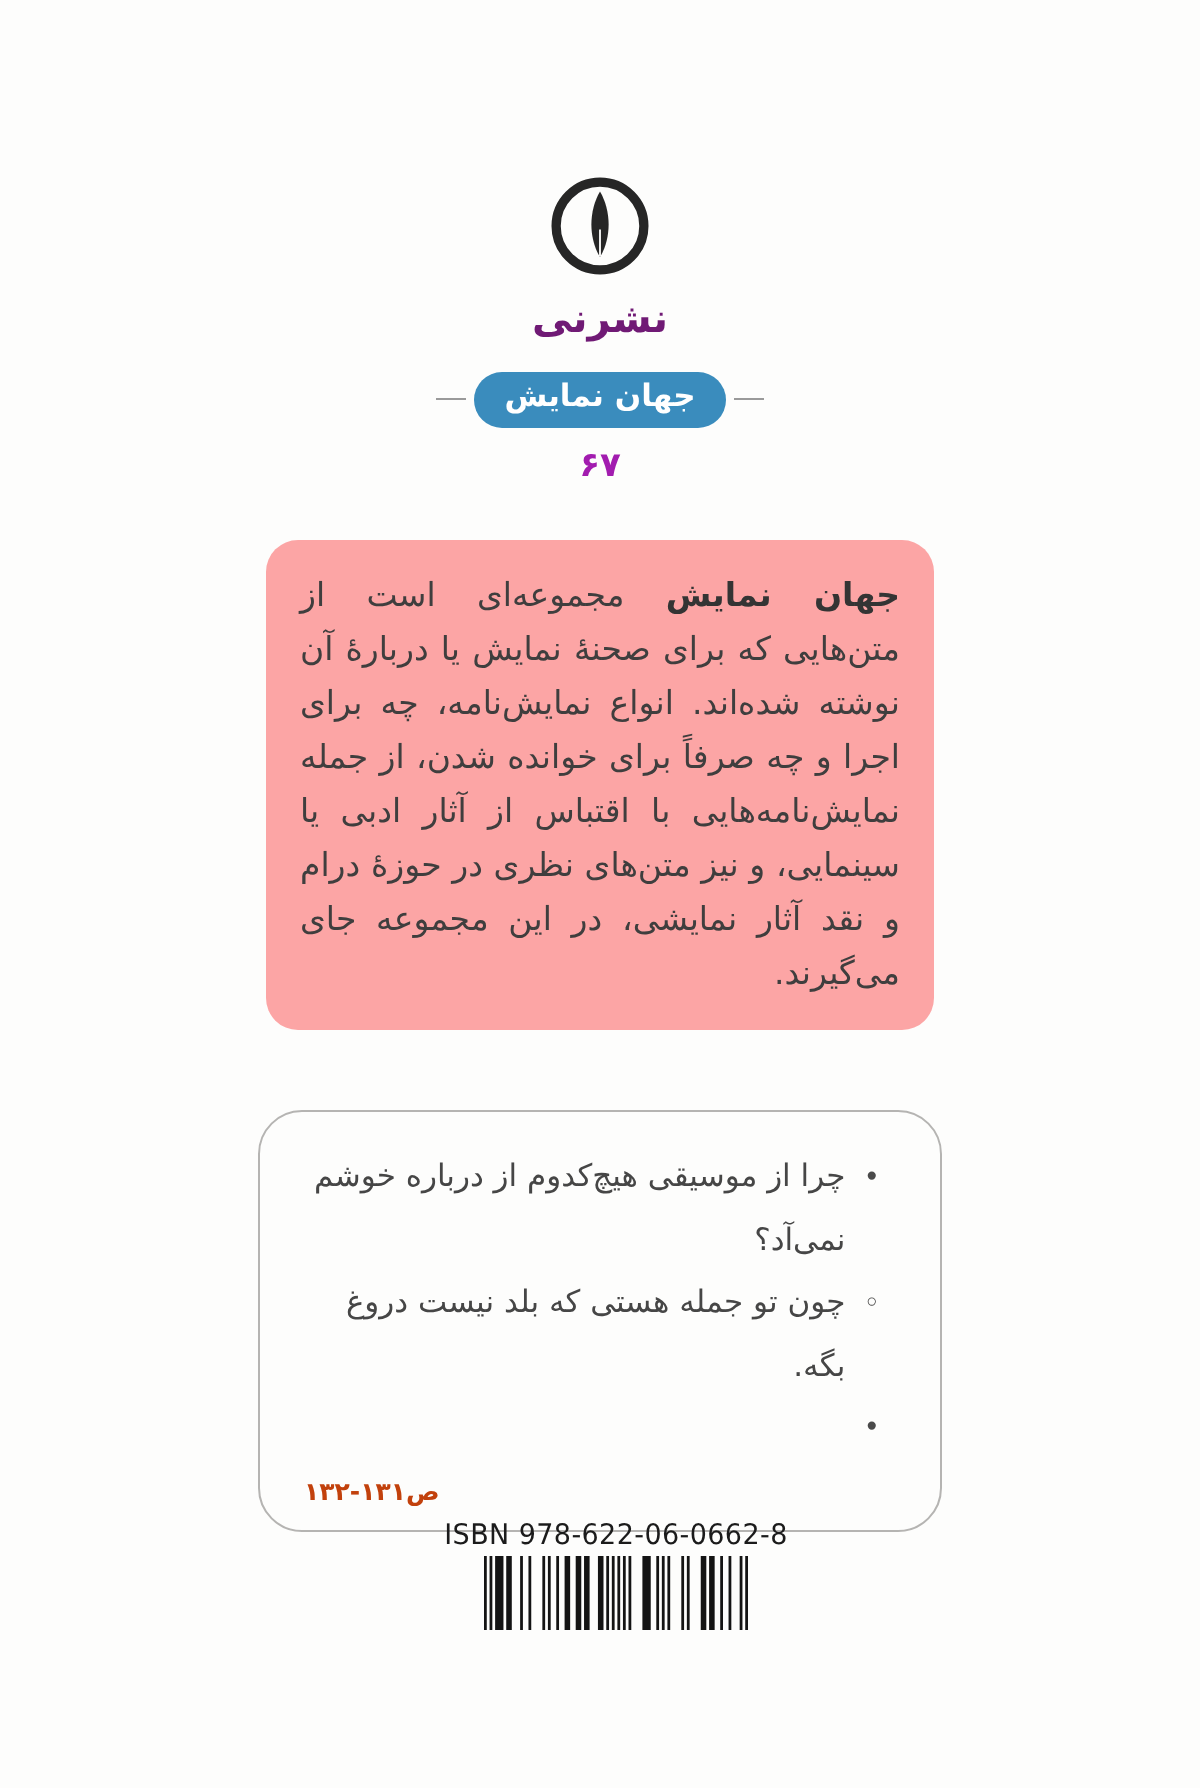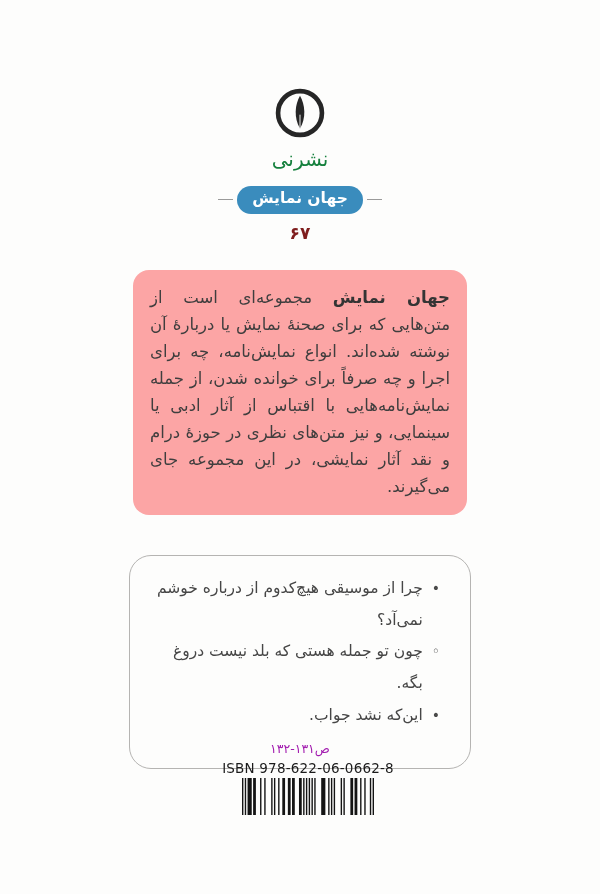--- a/index.html
+++ b/index.html
@@ -11,40 +11,40 @@
     font-family:"DejaVu Sans","Liberation Sans",sans-serif;
     color:#333;
     overflow:hidden;
     box-sizing:border-box;
   }
   
   .brand{padding-top:86px;text-align:center;}
   .logo-wrap{display:inline-block;line-height:0;}
   .publisher-name{
     margin-top:3px;
-    font-size:20px;font-weight:normal;color:#15803d;
+    font-size:20px;font-weight:bold;color:#701a75;
     letter-spacing:0.5px;
   }
   .series-row{
     margin-top:15px;
     display:flex;align-items:center;justify-content:center;gap:4px;
     direction:rtl;
   }
   .series-dash{width:15px;height:1px;background:#9a9a9a;}
   .series-badge{
     background:#3a8cbd;
     color:#fff;
     font-size:15.5px;font-weight:bold;
     padding:5px 15px 7px;
     border-radius:15px;
     line-height:1;
   }
   .volume-number{
     margin-top:9px;
-    font-size:17px;font-weight:bold;color:#7f1d1d;
+    font-size:17px;font-weight:bold;color:#a21caf;
   }
   
   .intro-box{
     direction:rtl;
     width:334px;
     box-sizing:border-box;
     margin:27px auto 0;
     background:#fca5a5;
     border-radius:16px;
     padding:14px 17px 15px;
@@ -69,22 +69,22 @@
     background:transparent;
   }
   .quote-list{list-style:none;margin:0;padding:0 8px 0 0;}
   .quote-line{
     display:flex;align-items:baseline;gap:9px;
     font-size:15.5px;line-height:2.05;color:#464646;
   }
   .quote-bullet{flex:0 0 auto;font-size:14px;color:#4a4a4a;}
   .page-reference{
     margin-top:9px;
-    text-align:center;
-    font-size:12.5px;font-weight:normal;color:#a21caf;
+    text-align:left;
+    font-size:12.5px;font-weight:bold;color:#c2410c;
   }
   
   .barcode-block{
     position:absolute;
     left:16px;right:0;
     top:762px;
     text-align:center;
     direction:ltr;
   }
   .isbn-label{
@@ -130,21 +130,20 @@
       <li class="quote-line">
         <span class="quote-bullet">•</span>
         <span>چرا از موسیقی هیچ‌کدوم از درباره خوشم نمی‌آد؟</span>
       </li>
       <li class="quote-line">
         <span class="quote-bullet">◦</span>
         <span>چون تو جمله هستی که بلد نیست دروغ بگه.</span>
       </li>
       <li class="quote-line">
         <span class="quote-bullet">•</span>
-        <span>این‌که نشد جواب.</span>
       </li>
     </ul>
     <div class="page-reference">ص۱۳۱-۱۳۲</div>
   </section>
 
   <footer class="barcode-block">
     <div class="isbn-label">ISBN 978-622-06-0662-8</div>
     <svg class="barcode-bars" viewBox="0 0 95 37" preserveAspectRatio="none" aria-hidden="true">
         <rect x="0" y="0" width="1" height="37" fill="#141414"></rect>
         <rect x="2" y="0" width="1" height="37" fill="#141414"></rect>

